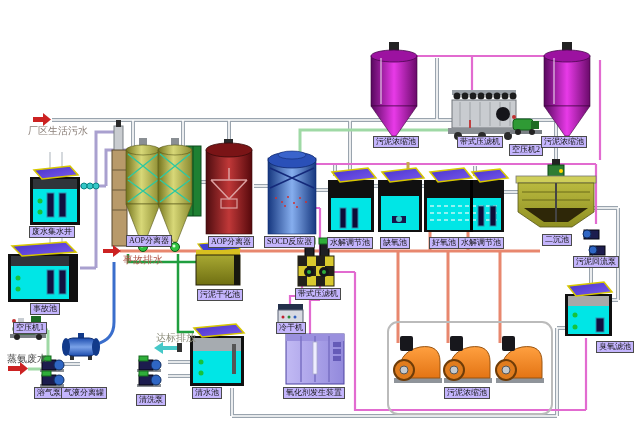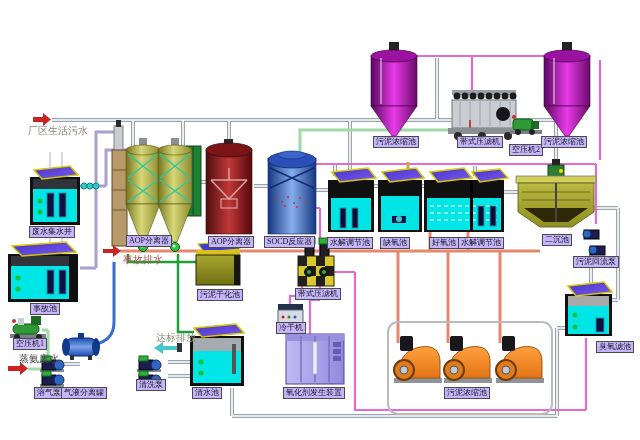--- a/index.html
+++ b/index.html
@@ -6,21 +6,21 @@
   .stage{position:relative;width:640px;height:440px;background:#ffffff;overflow:hidden;border-bottom:2px solid #d9d9d9;}
   .title{position:absolute;left:0;right:0;top:6px;text-align:center;
          font-family:"DejaVu Serif",serif;font-style:italic;font-weight:bold;
          font-size:21px;letter-spacing:6px;color:#9b2b2b;}
   .diagram-svg{position:absolute;left:0;top:0;}
   .lbl{position:absolute;background:#c4b5fd;border:1px solid #4a4a4a;color:#141414;
        font-size:8px;line-height:10px;padding:0 2px;white-space:nowrap;z-index:5;font-family:Liberation Serif, serif;}
   .ftx{position:absolute;font-size:10px;line-height:8px;white-space:nowrap;z-index:5;}
   .ftx.inlet-top{color:#8a7f78;}
   .ftx.accident{color:#b05548;}
-  .ftx.inlet-bottom{color:#4a4a4a;margin-left:12px;}
+  .ftx.inlet-bottom{color:#4a4a4a;}
   .ftx.outlet{color:#8a8a78;}
 </style>
 </head>
 <body>
 
 <div class="stage">
 
   <svg class="diagram-svg" width="640" height="440" viewBox="0 0 640 440">
     <defs>
       <linearGradient id="gradOlive" x1="0" y1="0" x2="1" y2="0">
@@ -420,23 +420,23 @@
   <div class="lbl" style="left:596px;top:341px">臭氧滤池</div>
   <div class="lbl" style="left:444px;top:387px">污泥浓缩池</div>
   <div class="lbl" style="left:373px;top:136px">污泥浓缩池</div>
   <div class="lbl" style="left:457px;top:136px">带式压滤机</div>
   <div class="lbl" style="left:509px;top:144px">空压机2</div>
   <div class="lbl" style="left:541px;top:136px">污泥浓缩池</div>
   <div class="lbl" style="left:295px;top:288px">带式压滤机</div>
   <div class="lbl" style="left:197px;top:289px">污泥干化池</div>
   <div class="lbl" style="left:276px;top:322px">冷干机</div>
   <div class="lbl" style="left:283px;top:387px">氧化剂发生装置</div>
-  <div class="lbl" style="left:13px;top:338px">空压机1</div>
+  <div class="lbl" style="left:13px;top:322px">空压机1</div>
   <div class="lbl" style="left:34px;top:387px">溶气泵</div>
   <div class="lbl" style="left:61px;top:387px">气液分离罐</div>
-  <div class="lbl" style="left:136px;top:379px">清洗泵</div>
+  <div class="lbl" style="left:136px;top:394px">清洗泵</div>
   <div class="lbl" style="left:192px;top:387px">清水池</div>
 
   <div class="ftx inlet-top" style="left:28px;top:127px">厂区生活污水</div>
   <div class="ftx accident" style="left:123px;top:256px">事故排水</div>
   <div class="ftx inlet-bottom" style="left:7px;top:355px">蒸氨废水</div>
   <div class="ftx outlet" style="left:156px;top:334px">达标排放</div>
 </div>
 
 </body></html>

